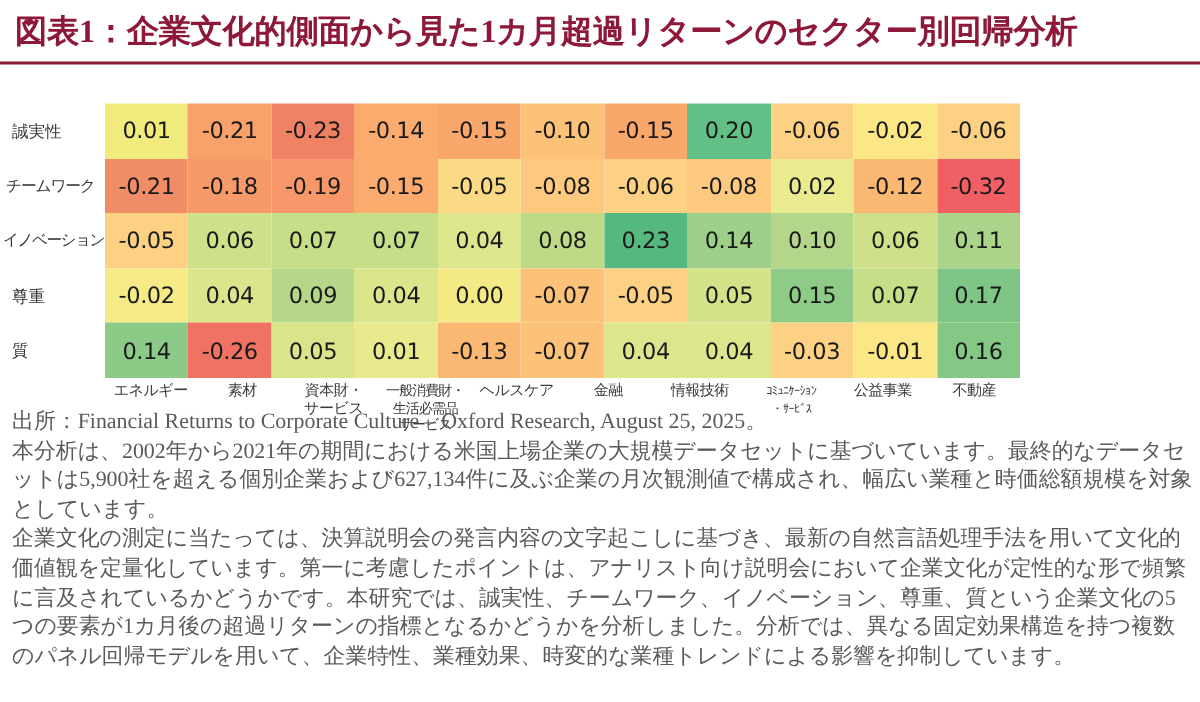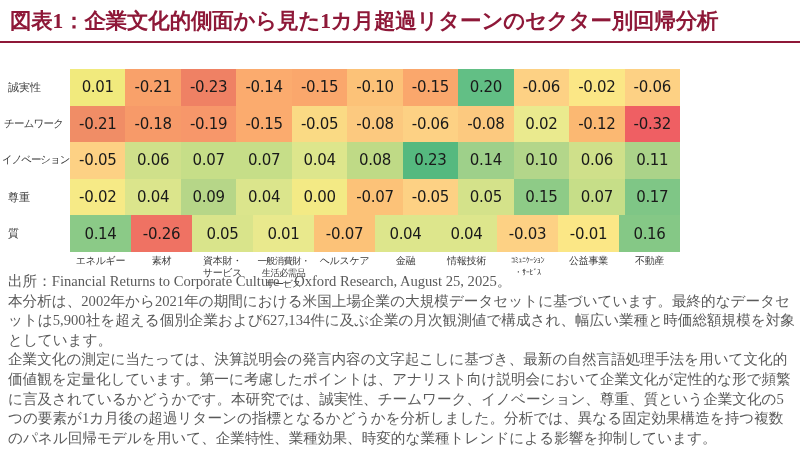--- a/index.html
+++ b/index.html
@@ -209,20 +209,21 @@
           <div class="hm-cell" style="background: rgb(212, 226, 138);">0.05</div>
           <div class="hm-cell" style="background: rgb(142, 203, 135);">0.15</div>
           <div class="hm-cell" style="background: rgb(198, 222, 136);">0.07</div>
           <div class="hm-cell" style="background: rgb(127, 198, 134);">0.17</div>
         </div>
         <div class="hm-row">
           <div class="hm-cell" style="background: rgb(139, 202, 135);">0.14</div>
           <div class="hm-cell" style="background: rgb(239, 114, 99);">-0.26</div>
           <div class="hm-cell" style="background: rgb(217, 228, 139);">0.05</div>
           <div class="hm-cell" style="background: rgb(233, 233, 141);">0.01</div>
+          <div class="hm-cell" style="background: rgb(251, 184, 114);">-0.13</div>
           <div class="hm-cell" style="background: rgb(252, 194, 120);">-0.07</div>
           <div class="hm-cell" style="background: rgb(221, 230, 140);">0.04</div>
           <div class="hm-cell" style="background: rgb(221, 230, 140);">0.04</div>
           <div class="hm-cell" style="background: rgb(253, 209, 132);">-0.03</div>
           <div class="hm-cell" style="background: rgb(251, 231, 134);">-0.01</div>
           <div class="hm-cell" style="background: rgb(133, 200, 134);">0.16</div>
         </div>
       </div>
     <div class="col-labels" id="col-labels">
         <div class="col-label">

